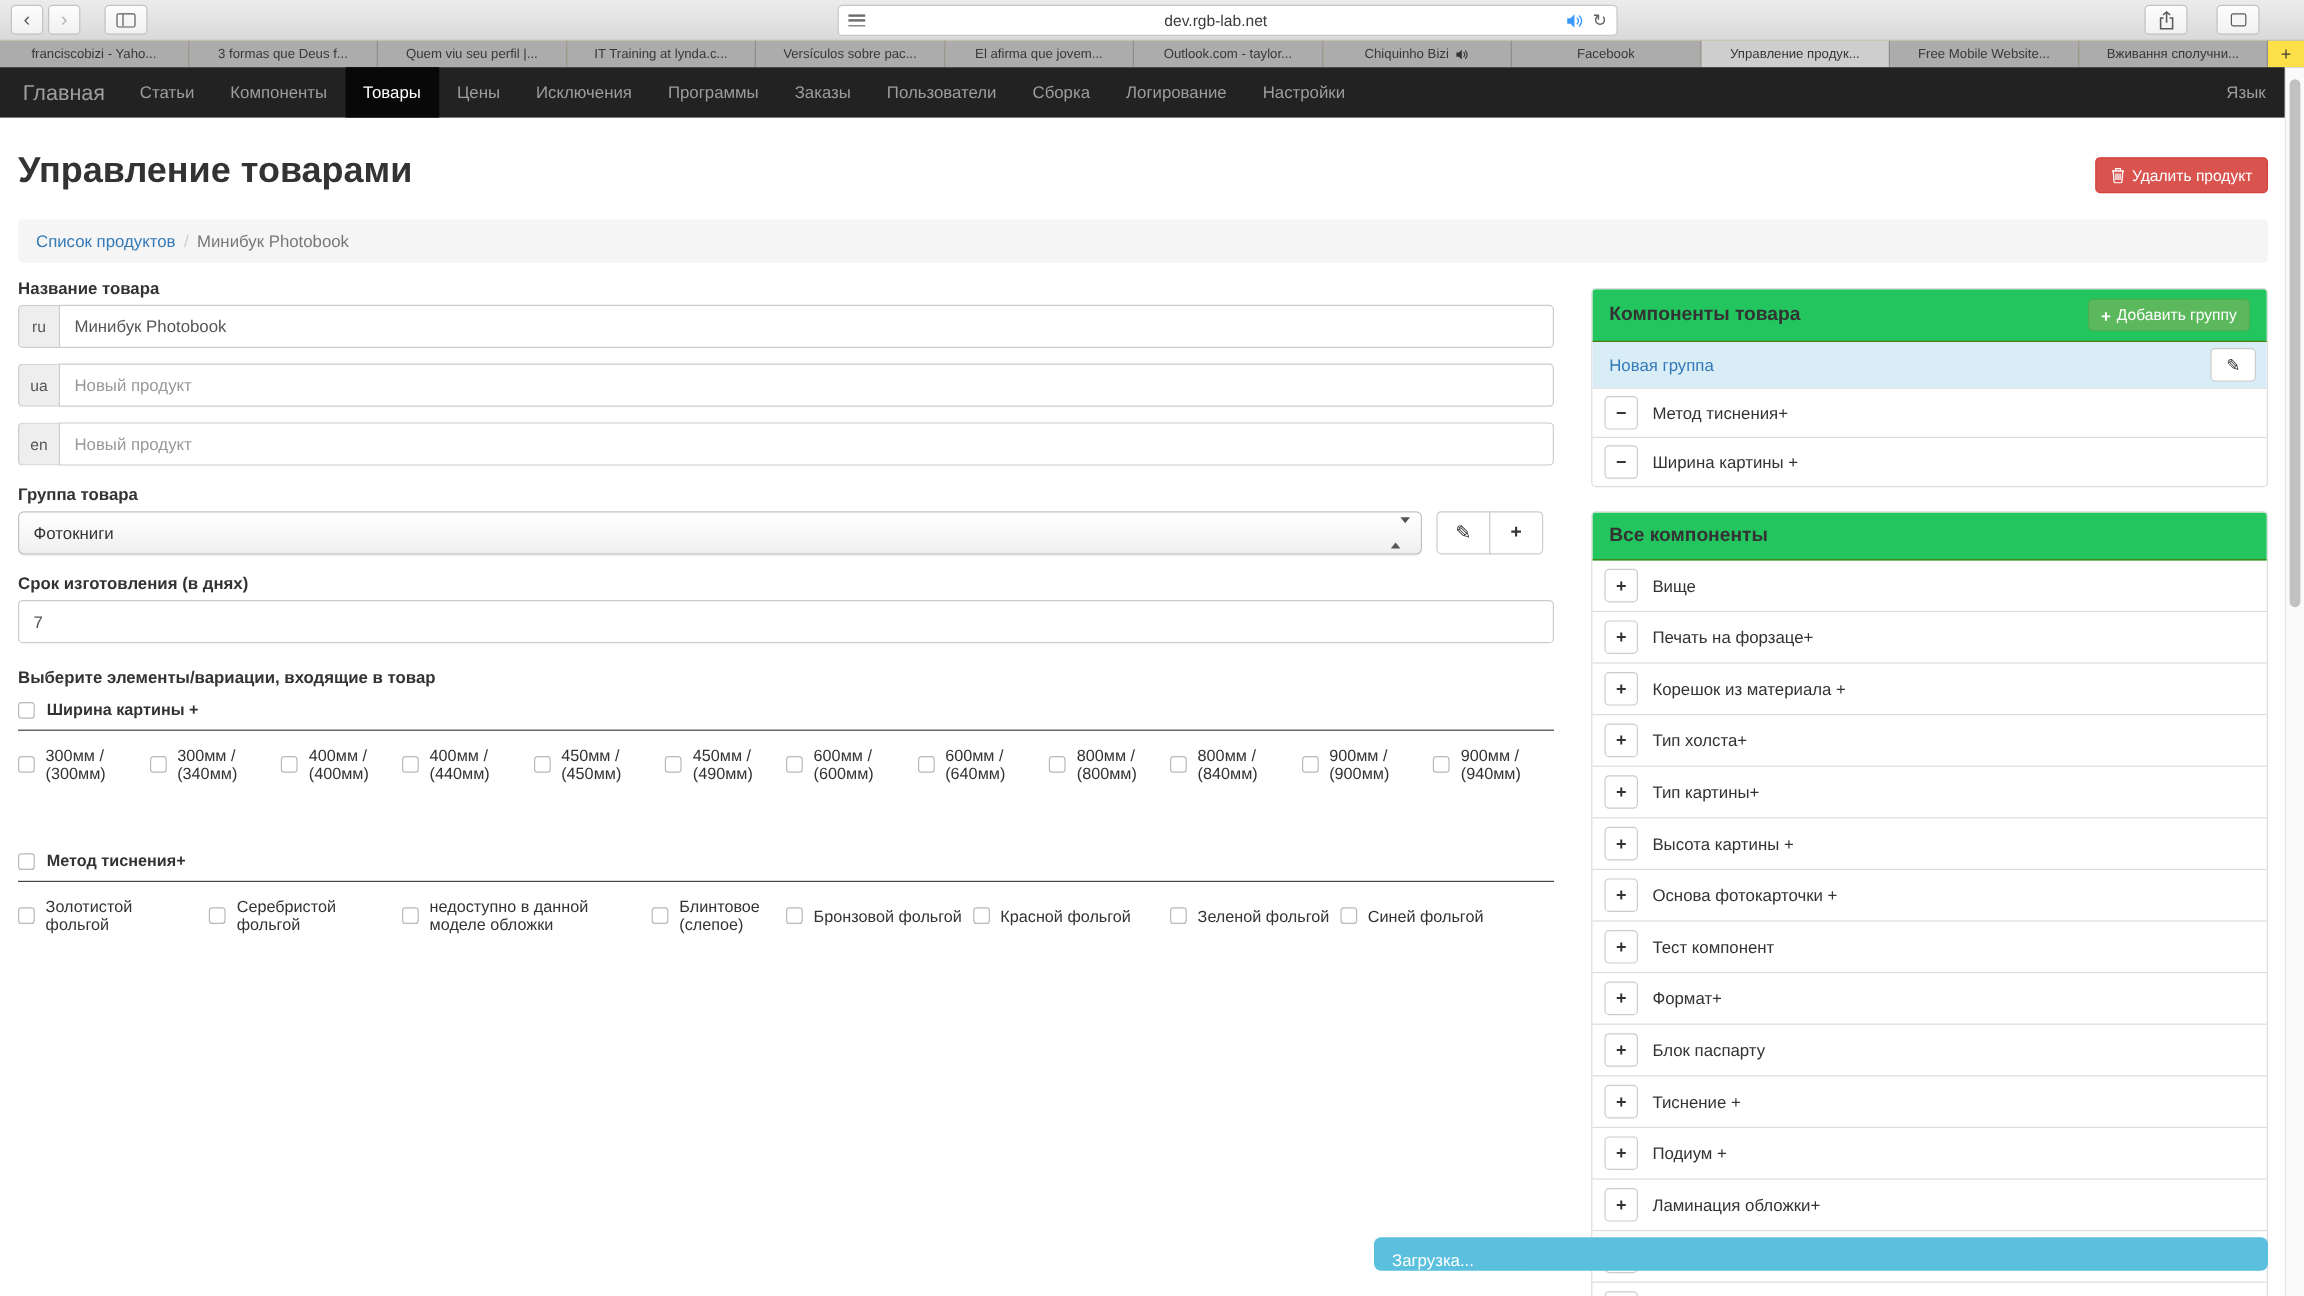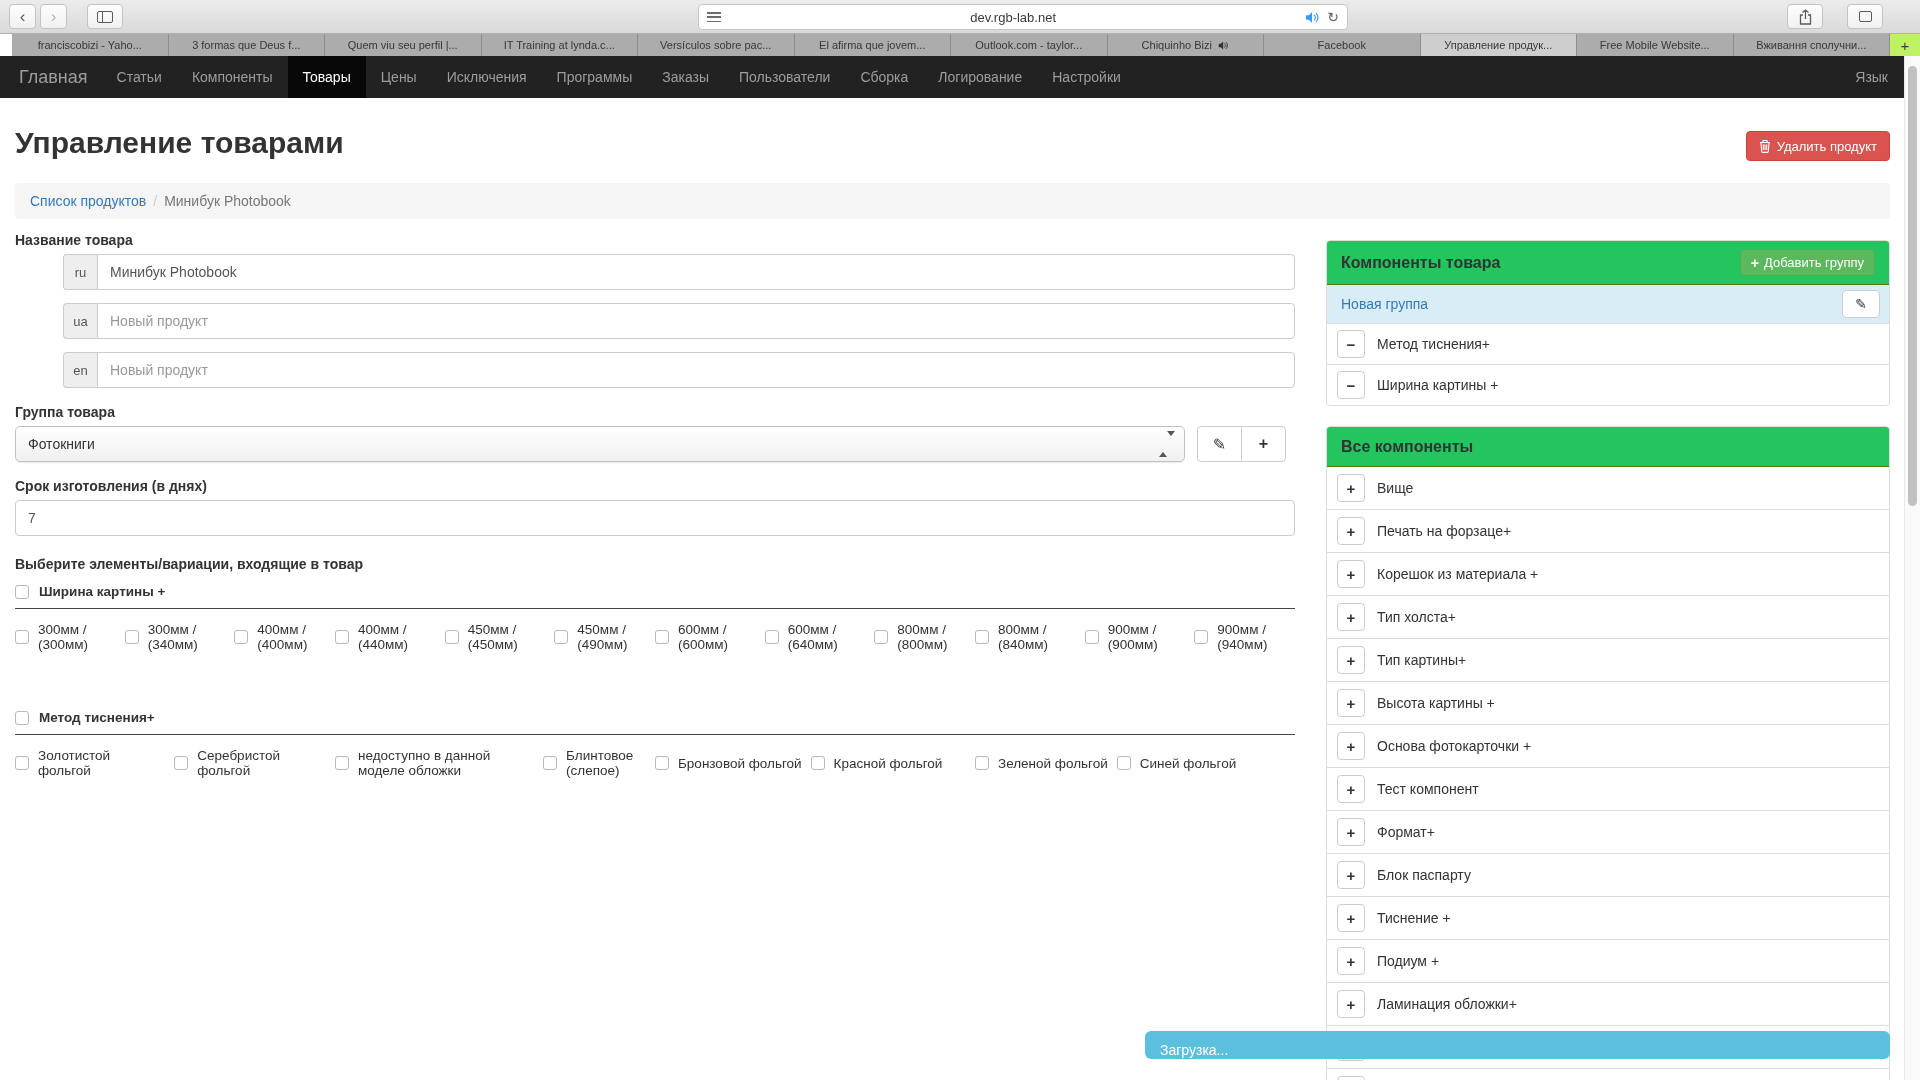--- a/index.html
+++ b/index.html
@@ -28,21 +28,21 @@
   .reader-icon i { display:block; height:1.5px; background:#6d6d6d; }
   .url-text { flex:1; text-align:center; font-size:13px; color:#3b3b3b; }
   .reload-icon { font-size:14px; color:#5f5f5f; margin-left:7px; }
   .share-btn { position:absolute; right:97px; top:4px; width:36px; }
   .tabsovw-btn { position:absolute; right:37px; top:4px; width:36px; }
   .ovw-glyph { width:13px; height:11px; border:1px solid #5a5a5a; border-radius:2px; position:relative; background:#f6f6f6; }
   .ovw-glyph::before { content:""; position:absolute; right:2px; top:-4px; width:13px; height:11px;
     border:1px solid #5a5a5a; border-radius:2px; background:#f6f6f6; z-index:-1; }
 
   
-  .tabbar { position:absolute; top:34px; left:12px; right:0; height:22px; background:#bef264; display:flex; }
+  .tabbar { position:absolute; top:34px; left:0; right:0; height:22px; background:#fde047; display:flex; }
   .tab { flex:1 1 0; min-width:0; background:#acacac; border-right:1px solid #8d8d8d;
     display:flex; align-items:center; justify-content:center; padding:0 10px;
     font-size:11px; color:#383838; }
   .tab.active { background:#cecece; }
   .tab-label { overflow:hidden; text-overflow:ellipsis; white-space:nowrap; }
   .tab-audio { margin-left:6px; flex:none; display:flex; }
   .newtab { width:30px; display:flex; align-items:center; justify-content:center; font-size:15px; color:#3d3d3d; }
 
   
   .navbar { position:absolute; top:56px; left:0; right:0; height:42px; background:#222; display:flex; }
@@ -57,21 +57,21 @@
   .page-title { font-size:30px; font-weight:bold; color:#333; margin:0; display:inline-block; }
   .btn-danger { position:absolute; right:0; top:5px; height:30px; background:#d9534f; border:1px solid #d43f3a;
     border-radius:4px; color:#fff; font-size:13px; padding:0 12px; display:flex; align-items:center; gap:6px; }
   .breadcrumb { margin:15px 14px 0 15px; background:#f5f5f5; border-radius:4px; padding:10px 15px; font-size:14px; }
   .bc-link { color:#337ab7; text-decoration:none; }
   .bc-sep { color:#ccc; padding:0 7px; }
   .bc-cur { color:#777; }
 
   .left-col { position:absolute; left:15px; top:134px; width:1280px; }
   .form-label { display:block; font-weight:bold; font-size:14px; color:#333; margin:0 0 6px; }
-  .igroup { display:flex; margin-bottom:13px;margin-left:48px; }
+  .igroup { display:flex; margin-bottom:13px; }
   .addon { width:34px; background:#eee; border:1px solid #ccc; border-right:0; border-radius:4px 0 0 4px;
     color:#555; font-size:13px; display:flex; align-items:center; justify-content:center; flex:none; }
   .tinput { flex:1; height:36px; border:1px solid #ccc; border-radius:0 4px 4px 0; padding:0 12px;
     font-size:14px; color:#555; outline:none; font-family:inherit; }
   .tinput.solo { border-radius:4px; width:100%; }
   input::placeholder { color:#999; opacity:1; }
   .mt16 { margin-top:16px; }
   .select-row { display:flex; gap:12px; margin-bottom:0; }
   .fselect { width:1170px; height:36px; border:1px solid #c2c2c2; border-radius:5px;
     background:linear-gradient(#ffffff,#f0f0f0); box-shadow:0 1px 1px rgba(0,0,0,.08);

